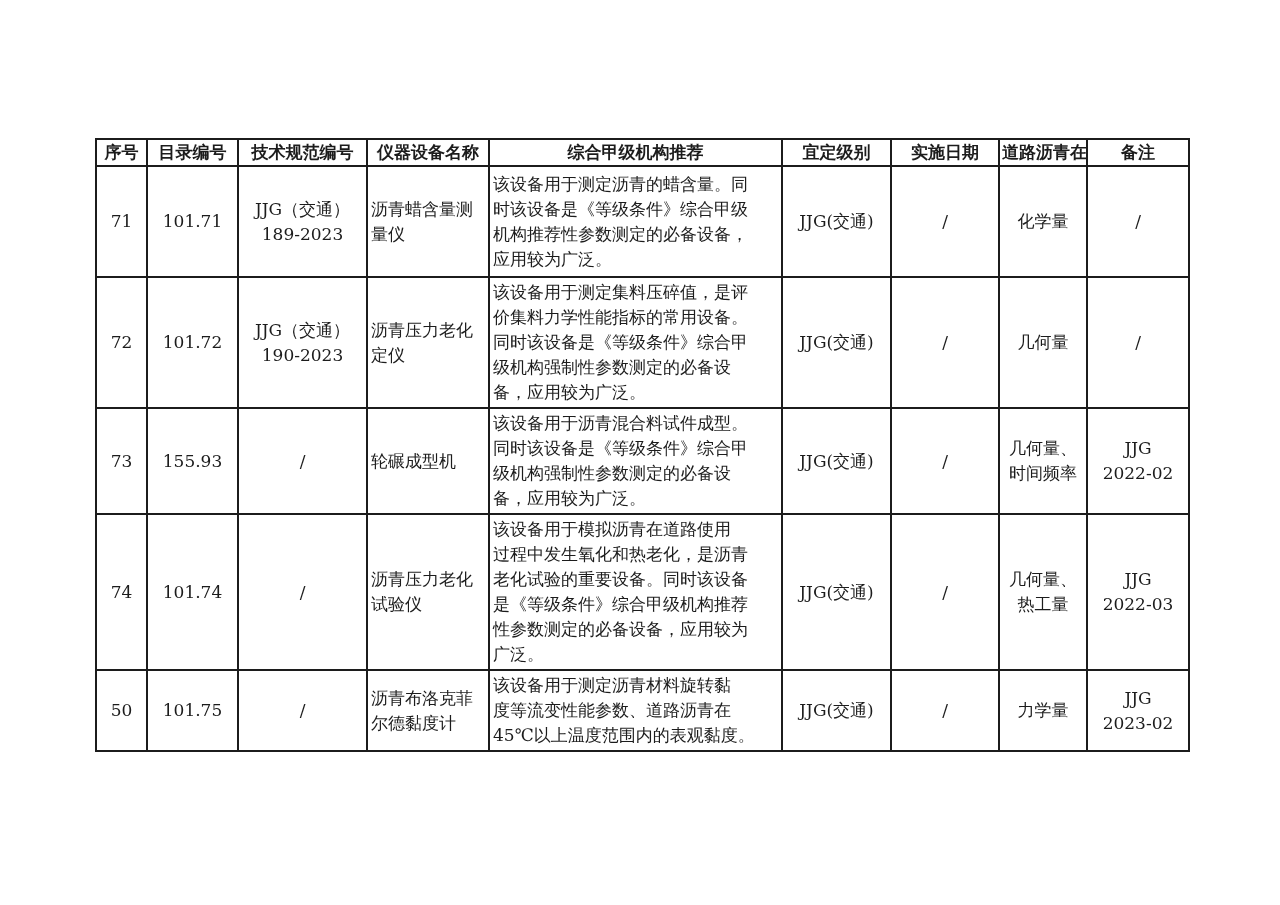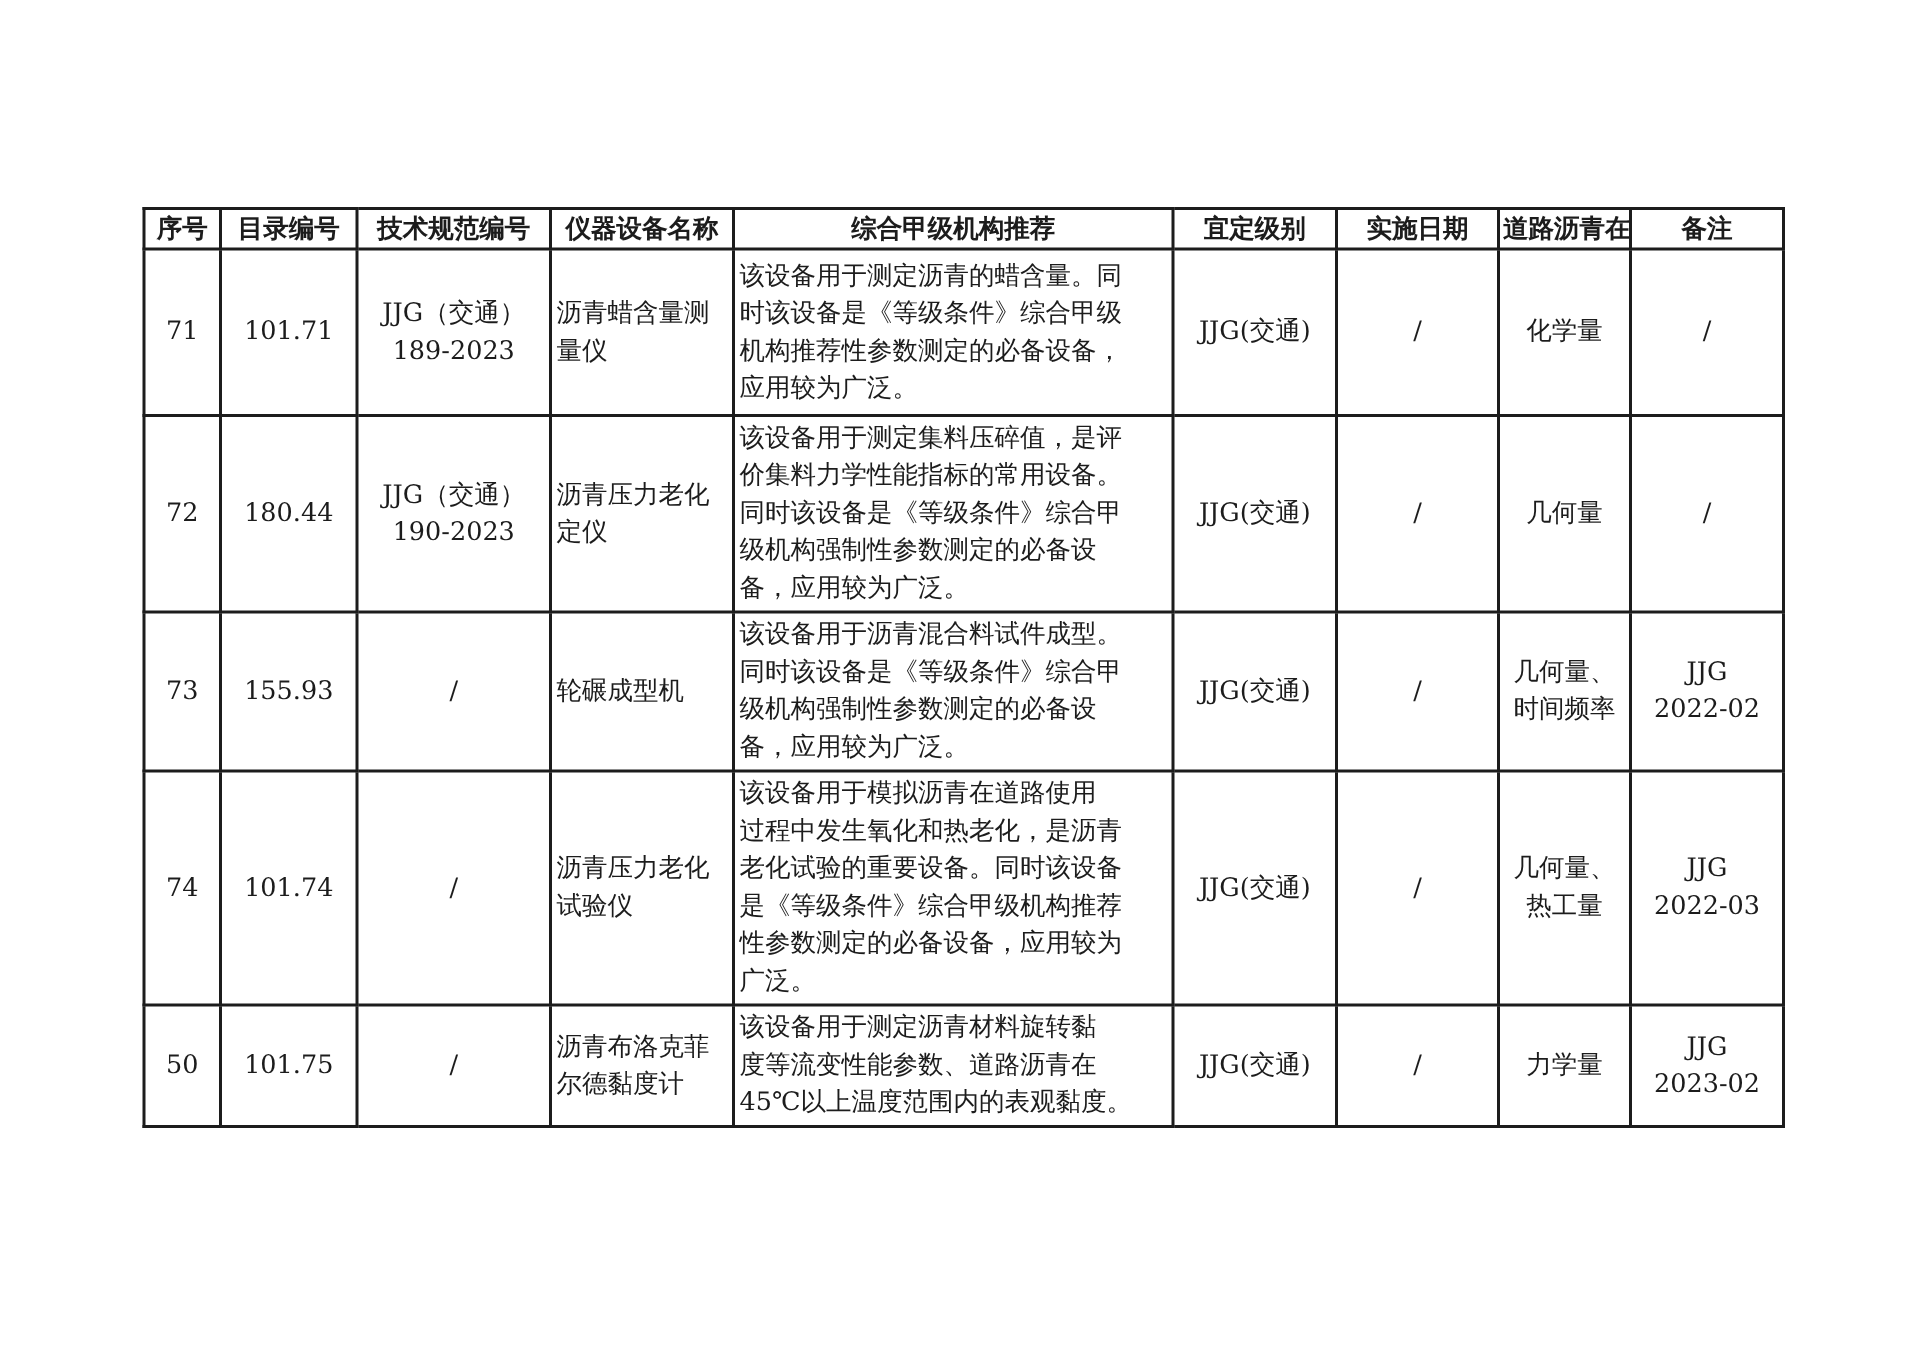--- a/index.html
+++ b/index.html
@@ -100,21 +100,21 @@
 时该设备是《等级条件》综合甲级
 机构推荐性参数测定的必备设备，
 应用较为广泛。</td>
         <td class="c-center">JJG(交通)</td>
         <td class="c-center">/</td>
         <td class="c-center pre">化学量</td>
         <td class="c-center pre">/</td>
       </tr>
       <tr class="rh-72">
         <td class="c-center">72</td>
-        <td class="c-center">180.44</td>
+        <td class="c-center">101.72</td>
         <td class="c-center pre">JJG（交通）
 190-2023</td>
         <td class="c-left pre">沥青压力老化
 定仪</td>
         <td class="c-left pre app">该设备用于测定集料压碎值，是评
 价集料力学性能指标的常用设备。
 同时该设备是《等级条件》综合甲
 级机构强制性参数测定的必备设
 备，应用较为广泛。</td>
         <td class="c-center">JJG(交通)</td>

